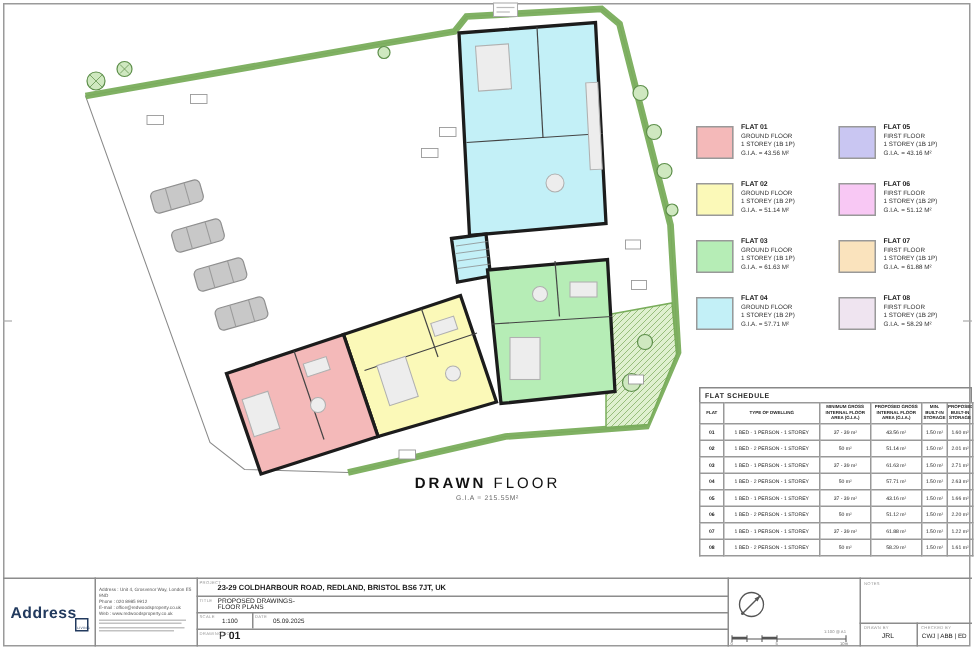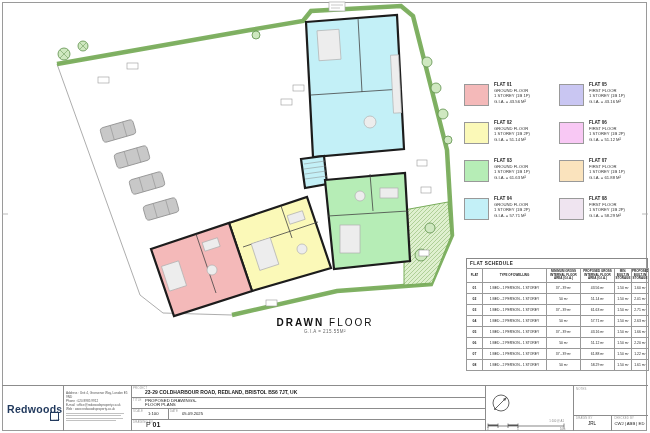--- a/index.html
+++ b/index.html
@@ -334,21 +334,21 @@
   <div class="tb-line" style="left:131px;top:385px;width:1px;height:46px;"></div>
   <div class="tb-line" style="left:485px;top:385px;width:1px;height:46px;"></div>
   <div class="tb-line" style="left:573px;top:385px;width:1px;height:46px;"></div>
   <div class="tb-line" style="left:131px;top:397px;width:355px;height:1px;"></div>
   <div class="tb-line" style="left:131px;top:408px;width:355px;height:1px;"></div>
   <div class="tb-line" style="left:131px;top:419px;width:355px;height:1px;"></div>
   <div class="tb-line" style="left:168px;top:408px;width:1px;height:11px;"></div>
   <div class="tb-line" style="left:573px;top:415px;width:75px;height:1px;"></div>
   <div class="tb-line" style="left:611px;top:415px;width:1px;height:16px;"></div>
 
-  <div id="logo-word">Redwoods</div>
+  <div id="logo-word">Address</div>
   <div id="logo-mark">
       <span>LIVING</span>
     </div>
 
   <div class="addr">
     <div>Address : Unit 4, Grosvenor Way, London E5 9ND</div>
     <div>Phone : 020 8985 9912</div>
     <div>E-mail : office@redwoodsproperty.co.uk</div>
     <div>Web : www.redwoodsproperty.co.uk</div>
     <div class="microbar" style="width:58px"></div>

